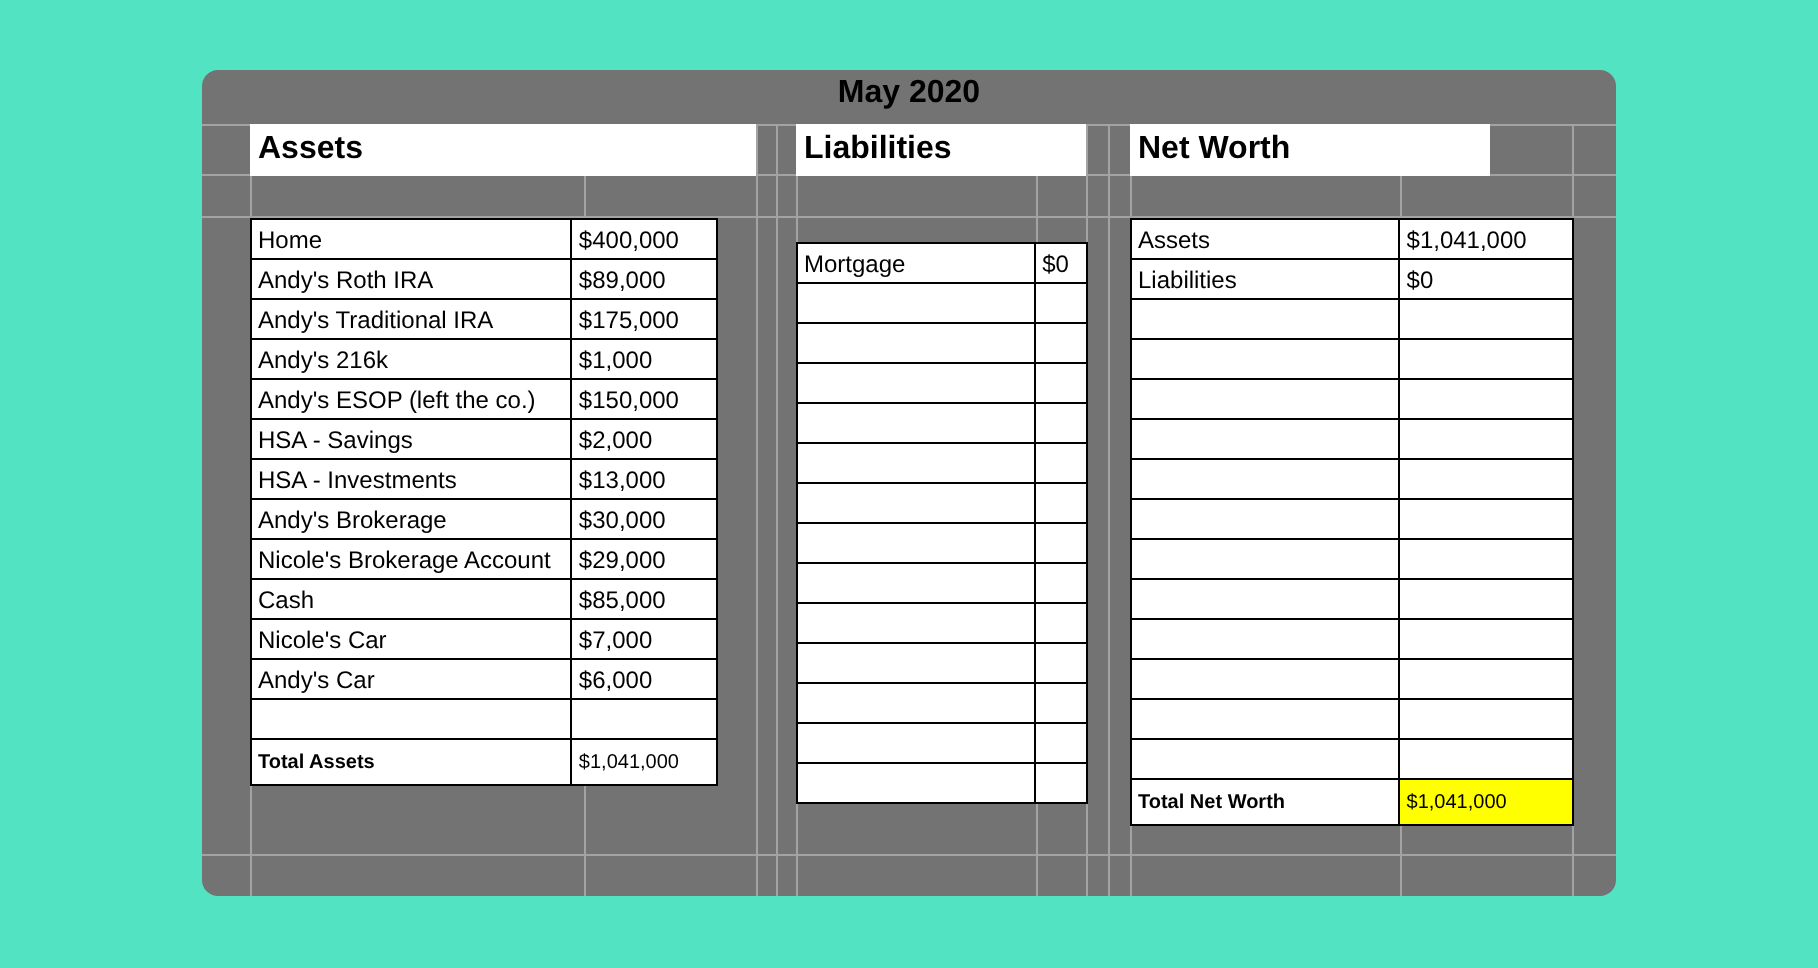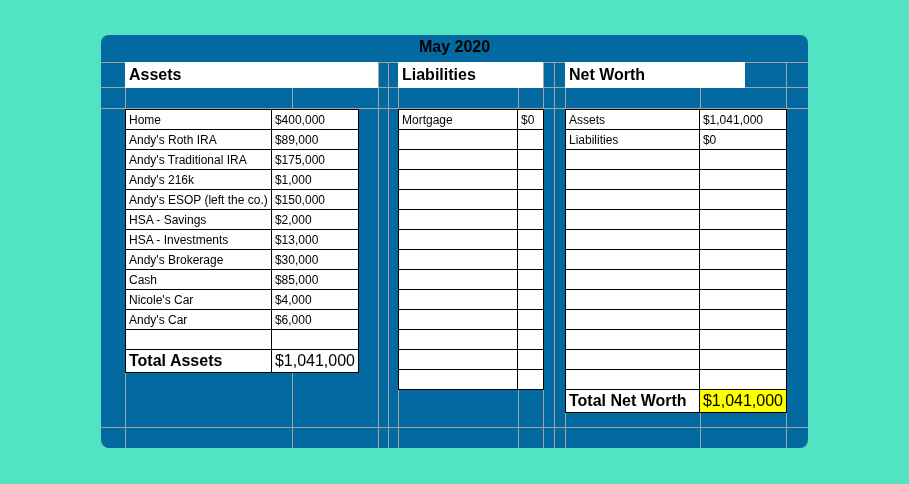--- a/index.html
+++ b/index.html
@@ -1,24 +1,24 @@
 <!DOCTYPE html>
 <html><head>
 <meta charset="utf-8">
 <style>
   html, body { margin:0; padding:0; }
   body { width:909px; height:484px; background:#52e3c2; position:relative; overflow:hidden; font-family:"Liberation Sans", sans-serif; }
-  .panel { position:absolute; left:101px; top:35px; width:707px; height:413px; background:#0369a1; border-radius:8px; overflow:hidden; }
+  .panel { position:absolute; left:101px; top:35px; width:707px; height:413px; background:#737373; border-radius:8px; overflow:hidden; }
   .vgl { position:absolute; width:1px; background:#a3a3a3; }
   .hgl { position:absolute; height:1px; background:#a3a3a3; }
   .title { position:absolute; left:0; right:0; top:3px; text-align:center; font-weight:bold; font-size:16px; color:#000; }
   .hdr { position:absolute; background:#fff; font-weight:bold; font-size:16px; color:#000; padding-left:4px; box-sizing:border-box; line-height:26px; }
   table.t { position:absolute; border-collapse:collapse; background:#fff; }
   table.t td { border:1px solid #000; font-size:12px; height:20px; padding:0 3px; box-sizing:border-box; white-space:nowrap; color:#000; }
-  table.t tr.total td { height:23px; font-size:16px; }
+  table.t tr.total td { height:23px; font-size:10px; }
   table.t tr.total td.lbl { font-weight:bold; }
 </style>
 </head>
 <body>
 
 <div class="panel">
 
   <div class="vgl" style="left:24px;top:27px;height:386px"></div>
   <div class="vgl" style="left:191px;top:52px;height:361px"></div>
   <div class="vgl" style="left:277px;top:27px;height:386px"></div>
@@ -73,42 +73,46 @@
         </tr>
         <tr>
           <td>HSA - Investments</td>
           <td>$13,000</td>
         </tr>
         <tr>
           <td>Andy's Brokerage</td>
           <td>$30,000</td>
         </tr>
         <tr>
+          <td>Nicole's Brokerage Account</td>
+          <td>$29,000</td>
+        </tr>
+        <tr>
           <td>Cash</td>
           <td>$85,000</td>
         </tr>
         <tr>
           <td>Nicole's Car</td>
-          <td>$4,000</td>
+          <td>$7,000</td>
         </tr>
         <tr>
           <td>Andy's Car</td>
           <td>$6,000</td>
         </tr>
         <tr>
           <td></td>
           <td></td>
         </tr>
         <tr class="total">
           <td class="lbl">Total Assets</td>
           <td>$1,041,000</td>
         </tr>
       </tbody>
   </table>
-  <table class="t" style="left:297px;top:74px;width:146px">
+  <table class="t" style="left:297px;top:86px;width:146px">
     <colgroup>
         <col style="width:120px">
         <col style="width:26px">
       </colgroup>
     <tbody id="liabilities-body">
         <tr>
           <td>Mortgage</td>
           <td>$0</td>
         </tr>
         <tr>

